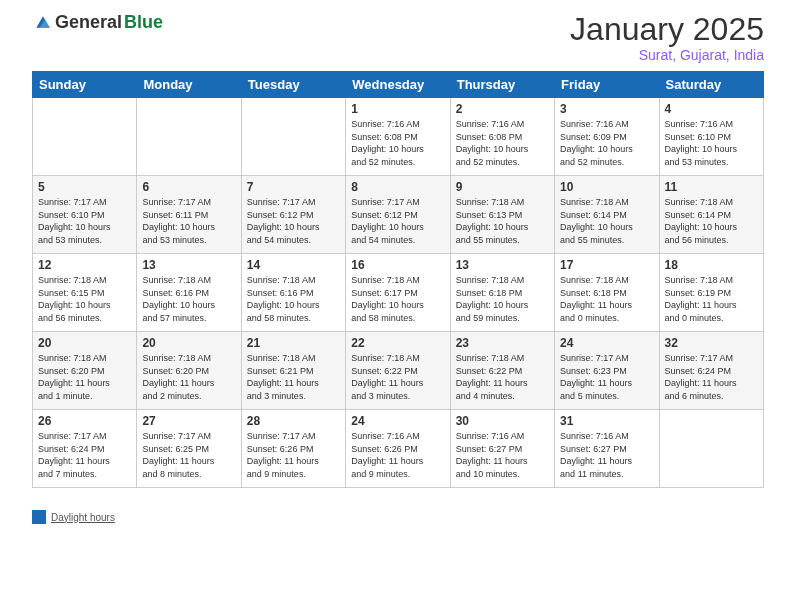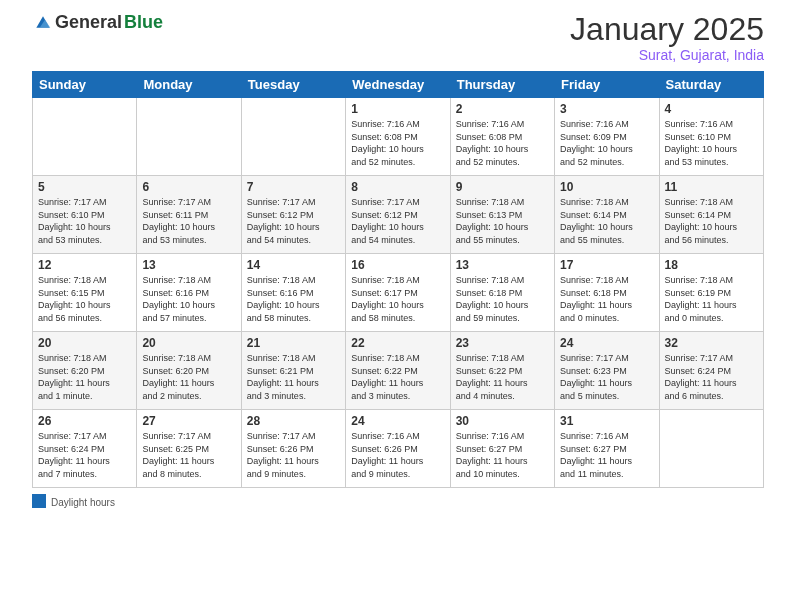--- a/index.html
+++ b/index.html
@@ -80,24 +80,25 @@
     .day-info {
       font-size: 9px;
       line-height: 1.4;
       color: #333;
     }
     .empty-cell {
       background: #fff !important;
     }
     .footer {
       display: flex;
-      align-items: flex-end;
-      margin-top: 6px;
+      align-items: center;
+      margin-top: 22px;
       font-size: 10px;
       color: #555;
+      text-decoration: underline;
     }
     .footer-box {
       width: 14px;
       height: 14px;
       background: #1a6bb5;
       margin-right: 5px;
       display: inline-block;
     }
   </style>
 </head>

